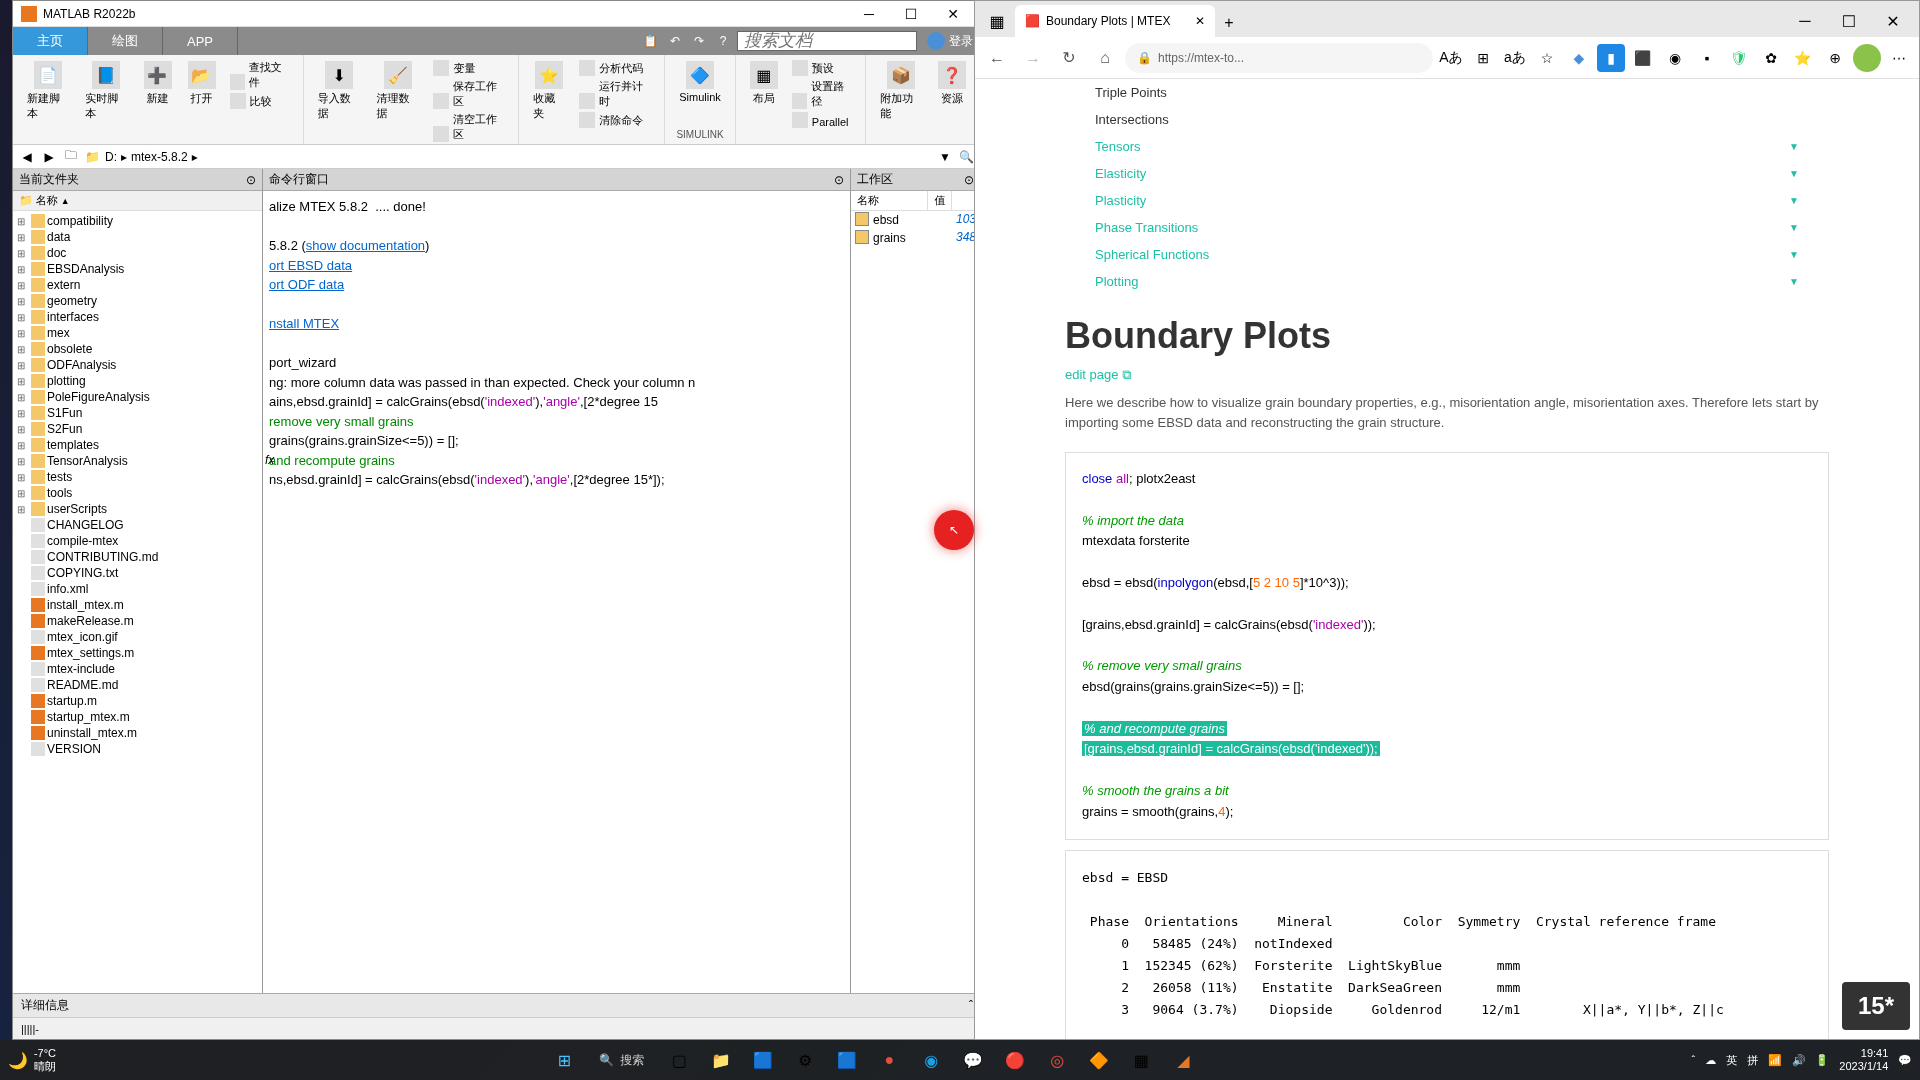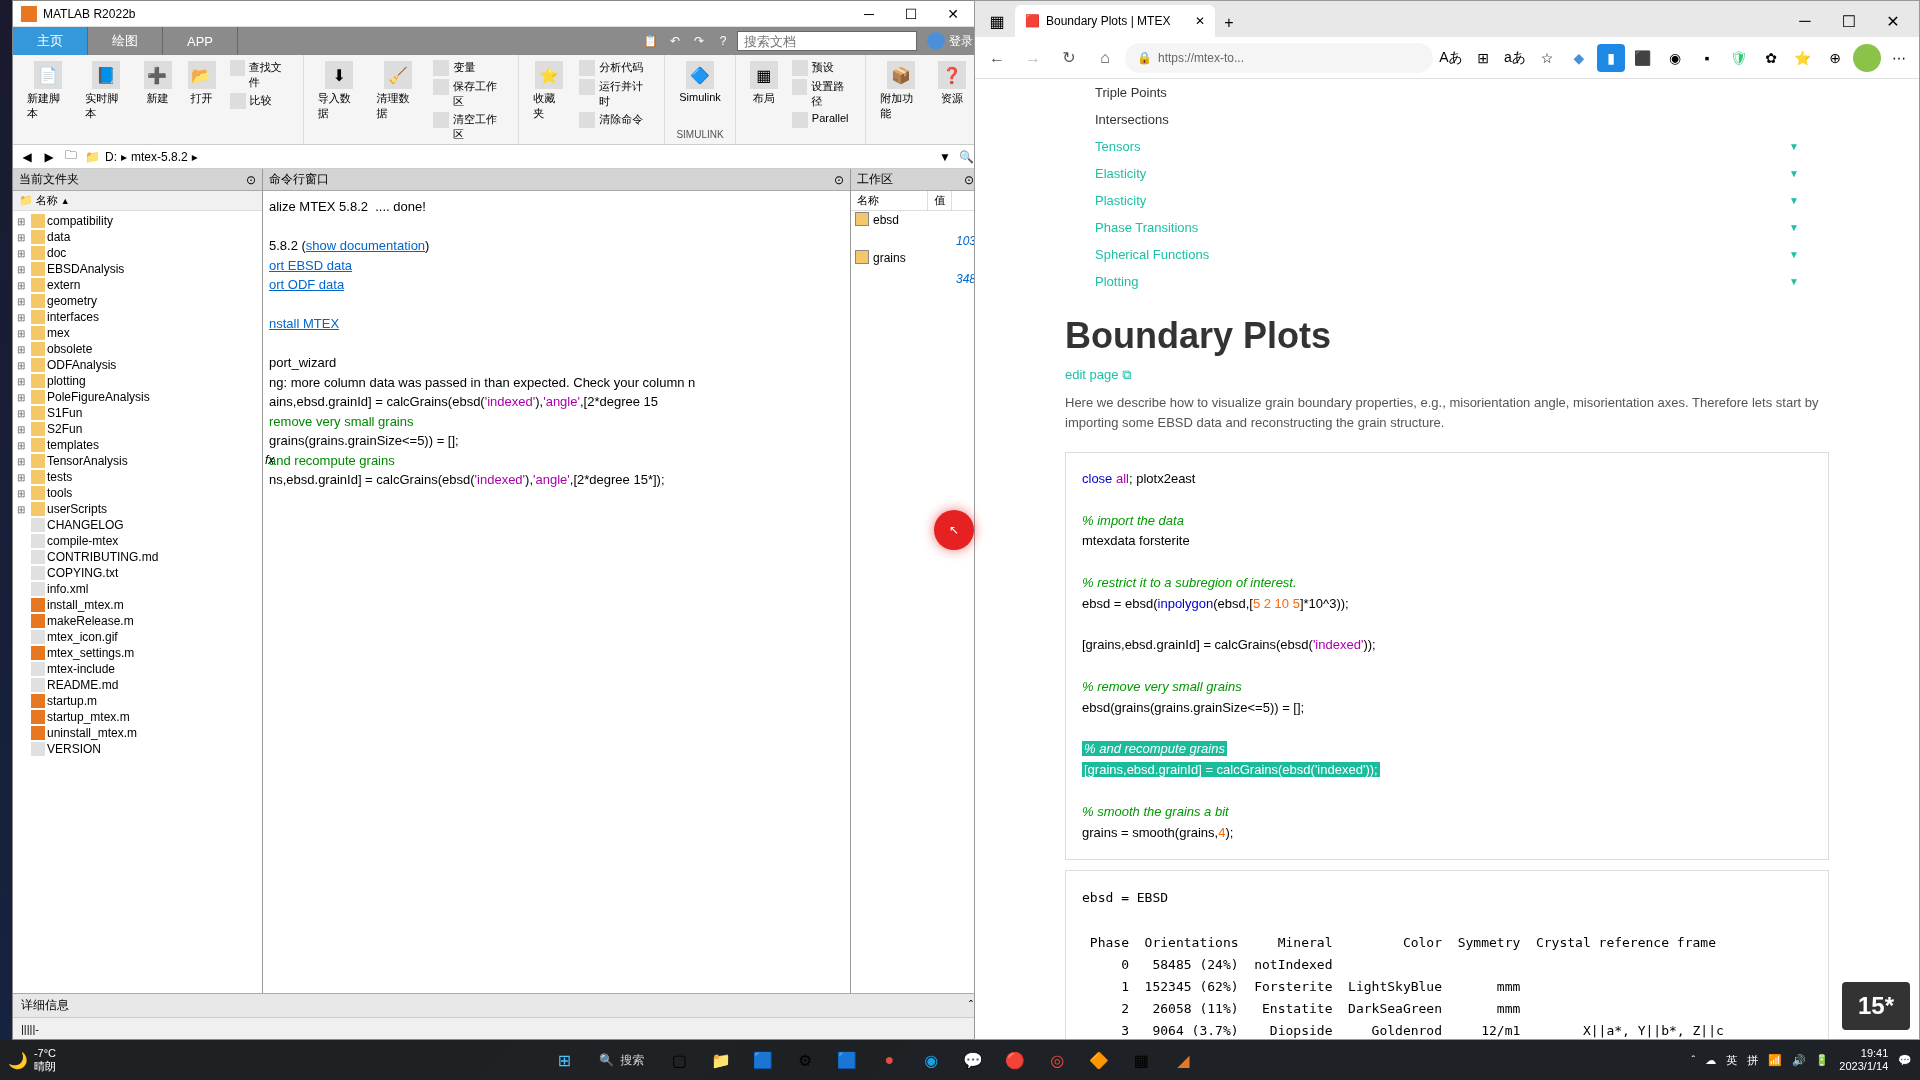--- a/index.html
+++ b/index.html
@@ -13,30 +13,30 @@
 .matlab-title-icon { width: 16px; height: 16px; background: #e87722; margin-right: 6px; }
 .matlab-title-text { font-size: 12px; flex: 1; }
 .matlab-win-btns { display: flex; gap: 2px; }
 .matlab-win-btn { width: 40px; height: 24px; display: flex; align-items: center; justify-content: center; font-size: 14px; cursor: pointer; }
 
 .matlab-tabs { height: 28px; background: #8b8b8b; display: flex; }
 .matlab-tab { padding: 0 24px; display: flex; align-items: center; font-size: 13px; color: #fff; cursor: pointer; border-right: 1px solid #666; }
 .matlab-tab.active { background: #3498db; }
 .matlab-tab-spacer { flex: 1; display: flex; align-items: center; justify-content: flex-end; padding-right: 8px; gap: 4px; }
 .matlab-mini-btn { width: 20px; height: 20px; display: flex; align-items: center; justify-content: center; font-size: 12px; color: #fff; cursor: pointer; }
-.matlab-search { width: 180px; height: 20px; background: #fff; border: 1px solid #666; padding: 0 6px; font-size: 13px; }
+.matlab-search { width: 180px; height: 20px; background: #fff; border: 1px solid #666; padding: 0 6px; font-size: 17px; font-style: italic; }
 .matlab-login { color: #fff; font-size: 12px; display: flex; align-items: center; gap: 4px; margin-left: 6px; }
 .matlab-login-icon { width: 18px; height: 18px; background: #4a90d9; border-radius: 50%; }
 
 .matlab-ribbon { height: 90px; background: #f5f5f5; border-bottom: 1px solid #ccc; display: flex; }
 .ribbon-group { padding: 4px 8px; border-right: 1px solid #ddd; display: flex; flex-direction: column; }
 .ribbon-items { display: flex; gap: 4px; flex: 1; }
 .ribbon-btn { display: flex; flex-direction: column; align-items: center; padding: 2px 6px; font-size: 11px; cursor: pointer; }
 .ribbon-icon { width: 28px; height: 28px; background: #ddd; margin-bottom: 2px; display: flex; align-items: center; justify-content: center; font-size: 16px; }
-.ribbon-btn-sm { display: flex; align-items: flex-start; padding: 1px 4px; font-size: 11px; cursor: pointer; gap: 4px; }
+.ribbon-btn-sm { display: flex; align-items: flex-end; padding: 1px 4px; font-size: 11px; cursor: pointer; gap: 4px; }
 .ribbon-icon-sm { width: 16px; height: 16px; background: #ddd; }
 .ribbon-label { font-size: 10px; text-align: center; color: #555; margin-top: 20px; }
 .ribbon-col { display: flex; flex-direction: column; gap: 1px; }
 
 .matlab-addr { height: 24px; background: #fff; border-bottom: 1px solid #ccc; display: flex; align-items: center; padding: 0 4px; gap: 2px; }
 .addr-btn { width: 20px; height: 20px; display: flex; align-items: center; justify-content: center; cursor: pointer; font-size: 12px; }
 .addr-path { flex: 1; display: flex; align-items: center; font-size: 12px; gap: 4px; }
 .addr-seg { cursor: pointer; }
 
 .matlab-body { flex: 1; display: flex; overflow: hidden; }
@@ -63,21 +63,21 @@
 .cmd-comment { color: #008800; }
 .fx-prompt { position: absolute; left: 2px; font-style: italic; font-size: 12px; }
 
 .work-panel { width: 130px; }
 .work-body { flex: 1; background: #fff; font-size: 12px; overflow: auto; }
 .work-hdr { display: flex; border-bottom: 1px solid #ddd; font-size: 11px; }
 .work-hdr-cell { padding: 2px 6px; border-right: 1px solid #ddd; }
 .work-row { display: flex; padding: 1px 4px; cursor: pointer; }
 .work-cell { padding: 1px 2px; }
 .work-icon { width: 14px; height: 14px; background: #f4c869; border: 1px solid #888; margin-right: 2px; }
-.work-val { color: #0066cc; font-style: italic; margin-left: auto; margin-top: 22px; }
+.work-val { color: #0066cc; font-style: italic; margin-left: auto; }
 
 .detail-panel { height: 24px; background: #e8e8e8; border-top: 1px solid #aaa; display: flex; align-items: center; padding: 0 8px; font-size: 12px; }
 .detail-chev { margin-left: auto; cursor: pointer; }
 
 .matlab-status { height: 22px; background: #f0f0f0; border-top: 1px solid #ccc; display: flex; align-items: center; padding: 0 8px; font-size: 11px; }
 
 
 .browser { position: absolute; left: 974px; top: 0; width: 946px; height: 1040px; background: #fff; display: flex; flex-direction: column; border: 1px solid #999; }
 .browser-tabs { height: 36px; background: #e8e8e8; display: flex; align-items: flex-end; padding: 0 4px; }
 .tab-btn { width: 36px; height: 32px; display: flex; align-items: center; justify-content: center; cursor: pointer; }
@@ -620,21 +620,20 @@
     <h1 class="page-title">Boundary Plots</h1>
     <div class="edit-link"><span>edit page</span> <span>⧉</span></div>
     <p class="page-desc">Here we describe how to visualize grain boundary properties, e.g., misorientation angle, misorientation axes. Therefore lets start by importing some EBSD data and reconstructing the grain structure.</p>
 
     <div class="code-block">
       <div class="code-line"><span class="kw">close </span><span class="str">all</span><span>; plotx2east</span></div>
       <div class="code-line">&nbsp;</div>
       <div class="code-line cmt">% import the data</div>
       <div class="code-line">mtexdata forsterite</div>
       <div class="code-line">&nbsp;</div>
-      <div class="code-line cmt">% restrict it to a subregion of interest.</div>
       <div class="code-line"><span>ebsd = ebsd(</span><span class="kw">inpolygon</span><span>(ebsd,[</span><span class="num">5 2 10 5</span><span>]*10^3));</span></div>
       <div class="code-line">&nbsp;</div>
       <div class="code-line"><span>[grains,ebsd.grainId] = calcGrains(ebsd(</span><span class="str">'indexed'</span><span>));</span></div>
       <div class="code-line">&nbsp;</div>
       <div class="code-line cmt">% remove very small grains</div>
       <div class="code-line">ebsd(grains(grains.grainSize&lt;=5)) = [];</div>
       <div class="code-line">&nbsp;</div>
       <div class="code-line"><span class="hl cmt">% and recompute grains</span></div>
       <div class="code-line"><span class="hl"><span>[grains,ebsd.grainId] = calcGrains(ebsd(</span><span>'indexed'</span><span>));</span></span></div>
       <div class="code-line">&nbsp;</div>

